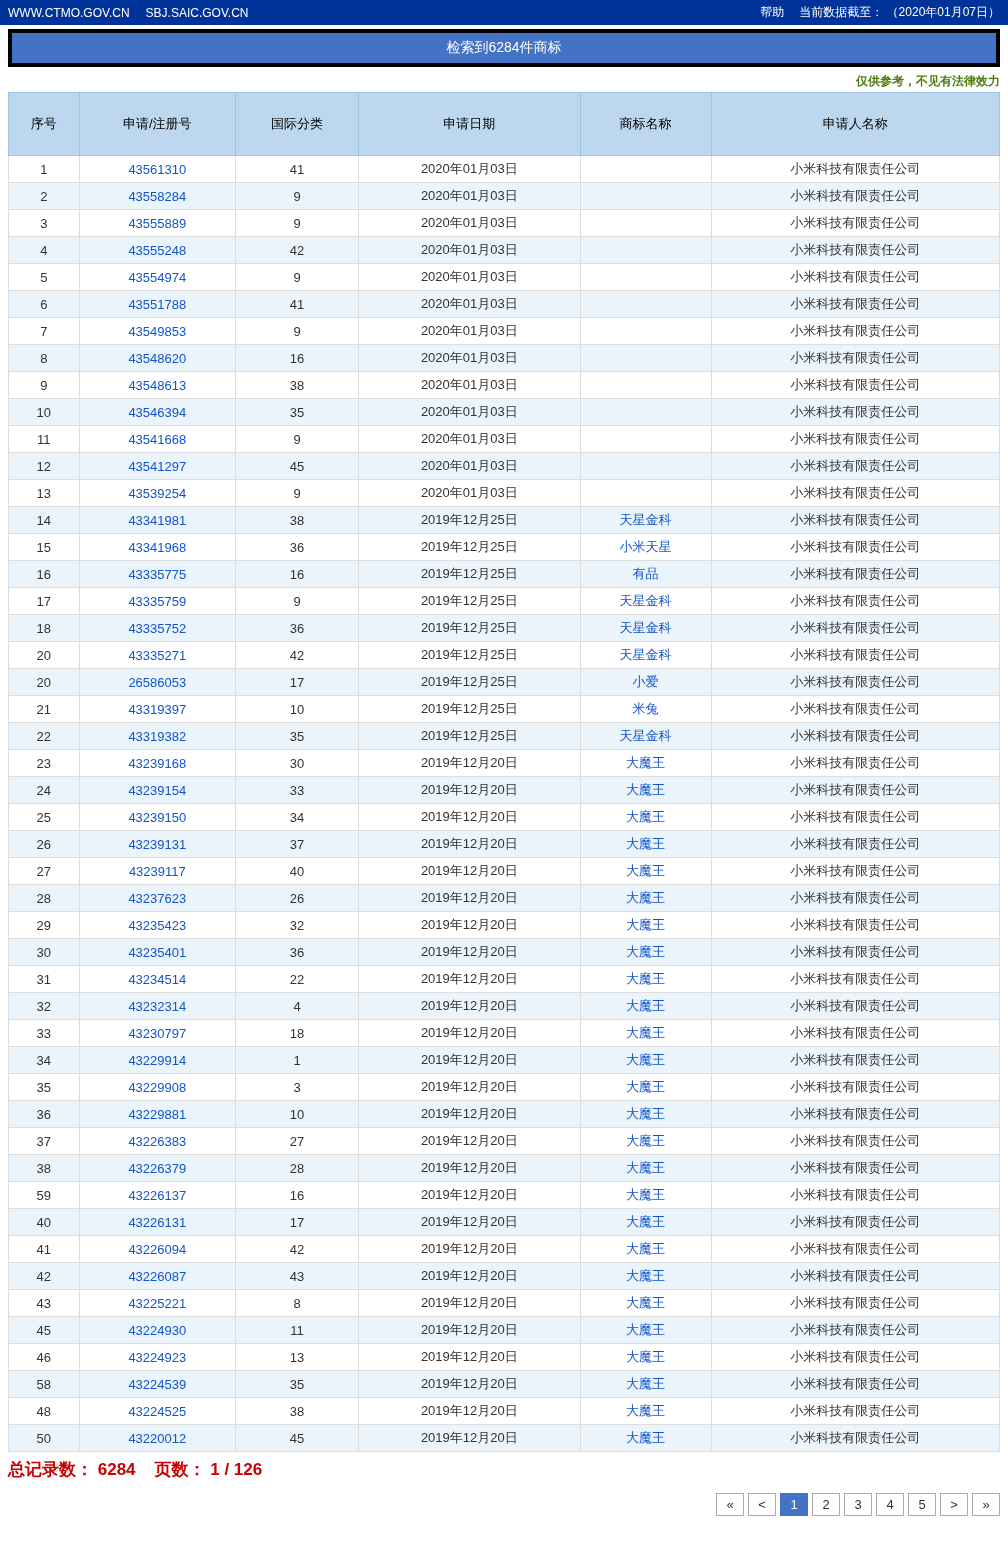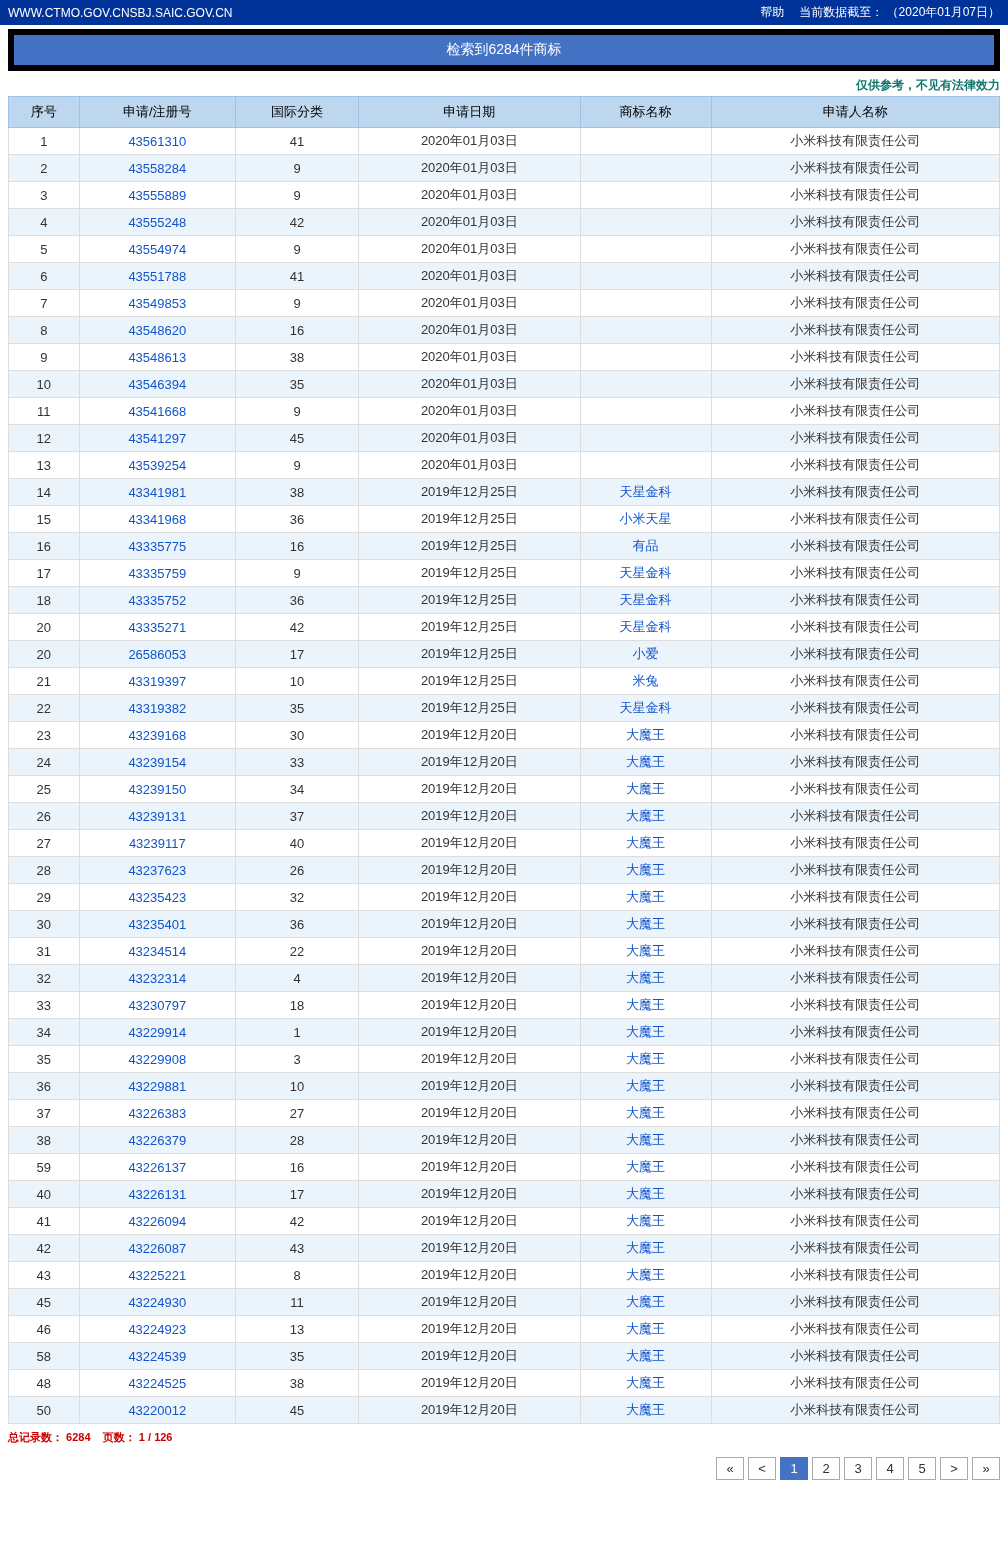--- a/index.html
+++ b/index.html
@@ -7,56 +7,56 @@
     
     .top-bar {
       background: #003399;
       color: #fff;
       padding: 4px 8px;
       display: flex;
       justify-content: space-between;
       align-items: center;
       font-size: 12px;
     }
-    .top-bar-left { display: flex; }
+    .top-bar-left { display: flex; gap: 16px; }
     .top-bar-right { display: flex; gap: 15px; }
     .top-bar a, .top-bar span { color: #fff; text-decoration: none; cursor: pointer; }
     
     .search-result-header {
       background: #4472C4;
       color: #fff;
       text-align: center;
       padding: 6px;
       font-size: 14px;
       margin: 4px 8px;
-      border: 6px solid #000000;
+      border: 4px solid #000000;
     }
     
     .disclaimer {
-      color: #0f766e;
+      color: #4d7c0f;
       text-align: right;
       font-size: 12px;
       padding: 2px 8px;
       font-weight: bold;
     }
     
     .table-container { padding: 0 8px; }
     
     table {
       width: 100%;
       border-collapse: collapse;
       font-size: 13px;
     }
     
     table thead tr {
       background: #BDD7EE;
     }
     
     table thead th {
-      padding: 6px 4px;
+      padding: 22px 4px;
       text-align: center;
       border: 1px solid #9DC3E6;
       color: #000;
       font-weight: normal;
     }
     
     table tbody tr:nth-child(odd) { background: #fff; }
     table tbody tr:nth-child(even) { background: #EBF3FB; }
     
     table tbody td {
@@ -65,21 +65,21 @@
       text-align: center;
       color: #333;
     }
     
     table tbody td:first-child { color: #333; }
     table tbody td:nth-child(2) a { color: #1155CC; text-decoration: none; cursor: pointer; }
     table tbody td.trademark-name a { color: #1155CC; text-decoration: none; cursor: pointer; }
     
     .footer-info {
       padding: 6px 8px;
-      font-size: 11px;
+      font-size: 17px;
       color: #333;
     }
     .footer-info span { font-weight: bold; color: #cc0000; }
     
     .pagination {
       display: flex;
       justify-content: flex-end;
       align-items: center;
       padding: 6px 8px;
       gap: 4px;

